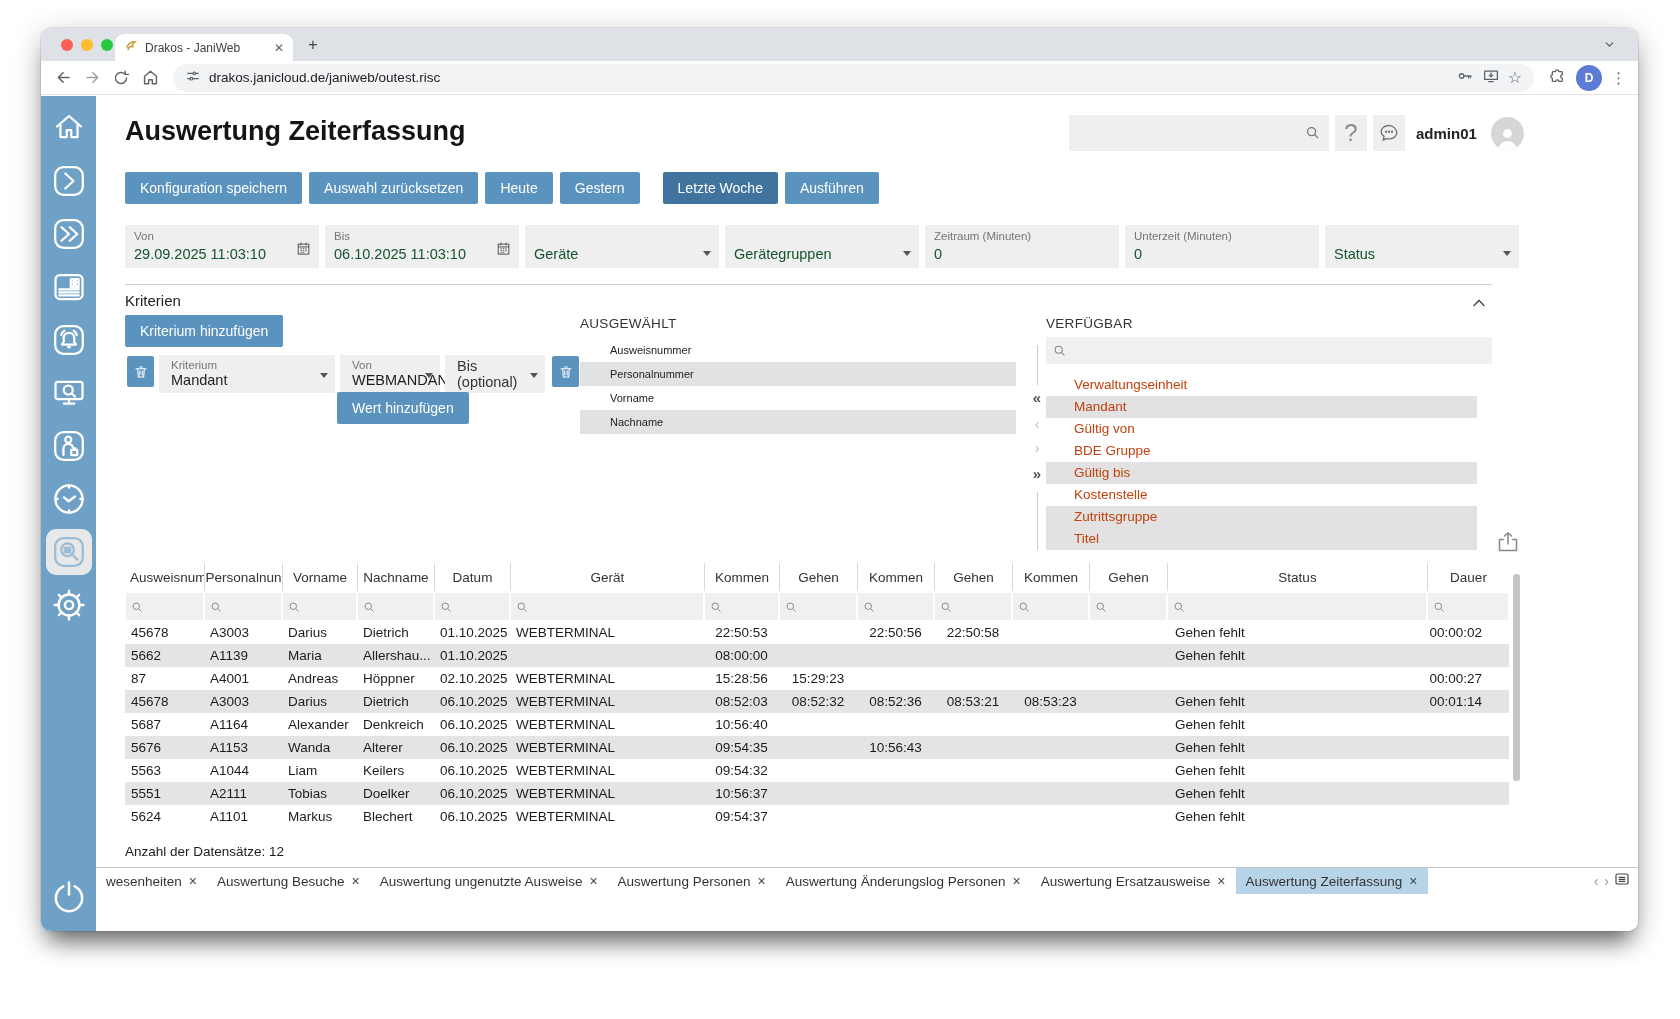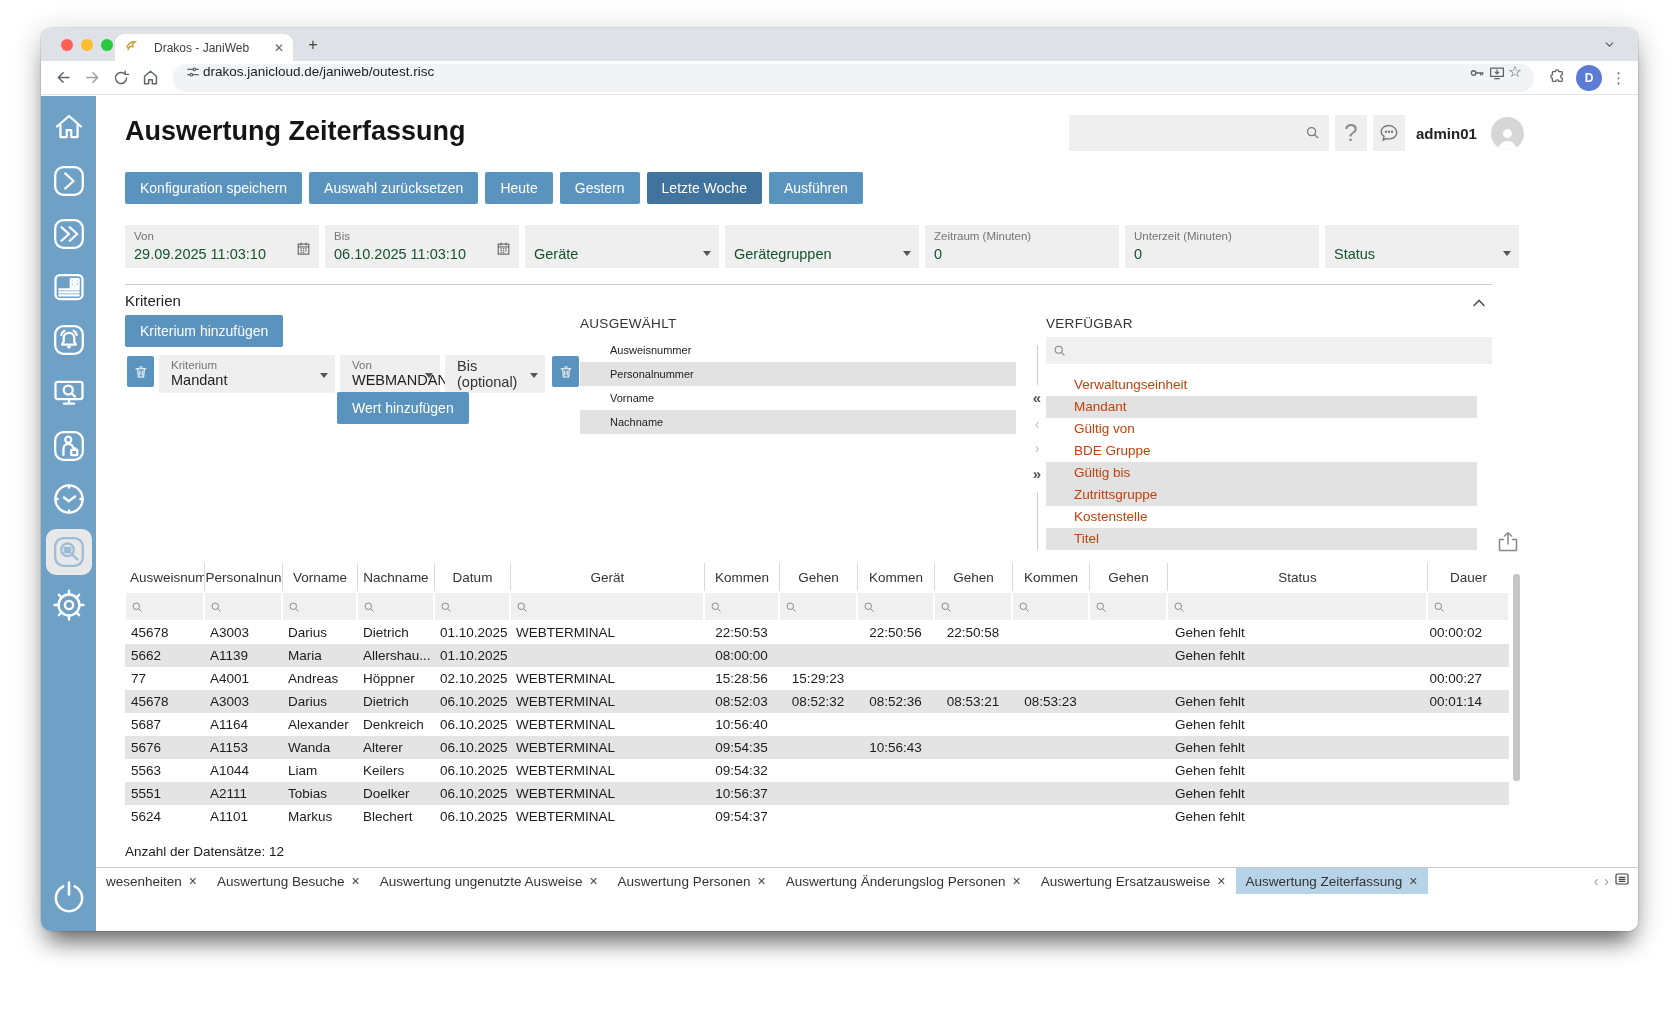--- a/index.html
+++ b/index.html
@@ -9,31 +9,31 @@
   .window { position:absolute; left:41px; top:28px; width:1597px; height:903px;
     background:#fff; border-radius:10px;
     box-shadow:0 0 0 1px rgba(0,0,0,.08), 0 6px 30px rgba(0,0,0,.22), 0 18px 22px -8px rgba(0,0,0,.5); }
 
   
   .tabstrip { height:33px; background:#dee1e6; border-radius:10px 10px 0 0; position:relative; }
   .lights { position:absolute; left:20px; top:11px; display:flex; gap:8px; }
   .light { width:12px; height:12px; border-radius:50%; }
   .light.red{background:#ff5f57}.light.yellow{background:#febc2e}.light.green{background:#28c840}
   .btab { position:absolute; left:74px; bottom:0; width:178px; height:27px; background:#fff;
-    border-radius:9px 9px 0 0; display:flex; align-items:center; padding:0 9px; gap:16px;
+    border-radius:9px 9px 0 0; display:flex; align-items:center; padding:0 9px; gap:7px;
     font-size:12px; color:#3c4043; }
   .btab .title { flex:1; white-space:nowrap; overflow:hidden; }
   .btab .close { color:#5f6368; font-size:12px; }
   .newtab { position:absolute; left:262px; top:8px; font-size:16px; color:#444; width:20px; text-align:center; }
   .tabsearch { position:absolute; right:22px; top:9px; color:#5f6368; }
   .chrome-toolbar { height:34px; display:flex; align-items:center; padding:0 12px; gap:9px;
     background:#fff; border-bottom:1px solid #e4e4e4; }
   .cicon { width:20px; height:20px; display:flex; align-items:center; justify-content:center; flex:0 0 auto; }
   .urlbar { flex:1; height:28px; background:#f1f3f4; border-radius:14px; margin:0 4px;
-    display:flex; padding:0 12px; gap:2px; font-size:13.5px; color:#202124; }
+    display:flex; align-items:center; padding:0 12px; gap:8px; font-size:13.5px; color:#202124; }
   .urlbar .url { flex:1; white-space:nowrap; overflow:hidden; }
   .avatarD { width:26px; height:26px; border-radius:50%; background:#5b7bd5; color:#fff;
     display:flex; align-items:center; justify-content:center; font-size:12px; font-weight:bold; }
   .dots { font-size:15px; color:#5f6368; letter-spacing:0; }
   .star { font-size:16px; color:#5f6368; line-height:1; }
 
   
   .app { position:absolute; top:68px; left:0; right:0; bottom:0; display:flex;
     border-radius:0 0 10px 10px; overflow:hidden; }
   .sidebar { width:55px; background:var(--sidebar-blue); display:flex; flex-direction:column;
@@ -55,21 +55,21 @@
   .sq-btn { width:32px; height:36px; background:#efefef; margin-left:6px; display:flex;
     align-items:center; justify-content:center; color:#8a8a8a; }
   .help-q { font-size:24px; font-weight:400; }
   .hdr-user { margin-left:11px; font-size:15px; font-weight:bold; color:#222; }
   .hdr-avatar { margin-left:14px; width:33px; height:33px; border-radius:50%; background:#d6d6d6;
     overflow:hidden; display:flex; align-items:flex-end; justify-content:center; }
 
   .btn-row { position:absolute; left:29px; top:76px; display:flex; gap:7px; }
   .abtn { height:32px; padding:0 15px; background:var(--btn-blue); color:#fff; font-size:14px;
     display:flex; align-items:center; border-radius:2px; }
-  .abtn.active { background:var(--btn-blue-active); }
+  .abtn.active { background:var(--btn-blue-active);margin-left:16px; }
 
   .filter-row { position:absolute; left:29px; top:129px; display:flex; gap:6px; }
   .ffield { width:194px; height:43px; background:#efefef; position:relative; padding:5px 9px; }
   .ffield .flabel { font-size:11.5px; color:#757575; height:13px; }
   .ffield .fvalue { font-size:14.5px; color:#14532d; margin-top:3px; white-space:nowrap; }
   .ffield .ficon { position:absolute; right:8px; bottom:8px; }
   .caret { width:0; height:0; border-left:4.5px solid transparent; border-right:4.5px solid transparent;
     border-top:5px solid #555; margin-bottom:4px; }
 
   .criteria { position:absolute; left:29px; top:188px; width:1367px; height:281px;
@@ -433,22 +433,22 @@
               <circle cx="10.5" cy="10.5" r="6.5"></circle>
               <path d="M15.5 15.5L21 21"></path>
             </svg>
         </div>
         <div class="avail-list" id="avail-list">
             <div class="li">Verwaltungseinheit</div>
             <div class="li hl">Mandant</div>
             <div class="li">Gültig von</div>
             <div class="li">BDE Gruppe</div>
             <div class="li hl">Gültig bis</div>
+            <div class="li">Kostenstelle</div>
             <div class="li hl">Zutrittsgruppe</div>
-            <div class="li">Kostenstelle</div>
             <div class="li hl">Titel</div>
           </div>
 
         <div class="export-btn">
           <svg width="26" height="22" viewBox="0 0 26 22">
               <path d="M8.5 8.5H4.5v11h17v-11h-4"></path>
               <path d="M13 13V2M9.5 5L13 1.8 16.5 5"></path>
             </svg>
         </div>
       </div>
@@ -583,21 +583,21 @@
               <div class="td c">08:00:00</div>
               <div class="td c"></div>
               <div class="td c"></div>
               <div class="td c"></div>
               <div class="td c"></div>
               <div class="td c"></div>
               <div class="td status">Gehen fehlt</div>
               <div class="td r"></div>
             </div>
             <div class="tgrid">
-              <div class="td l">77</div>
+              <div class="td l">87</div>
               <div class="td l">A4001</div>
               <div class="td l">Andreas</div>
               <div class="td l">Höppner</div>
               <div class="td l">02.10.2025</div>
               <div class="td l">WEBTERMINAL</div>
               <div class="td c">15:28:56</div>
               <div class="td c">15:29:23</div>
               <div class="td c"></div>
               <div class="td c"></div>
               <div class="td c"></div>

